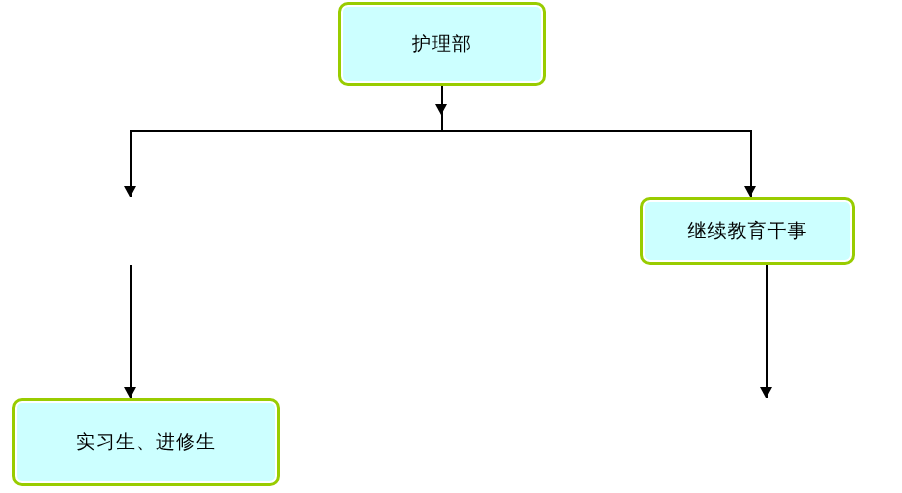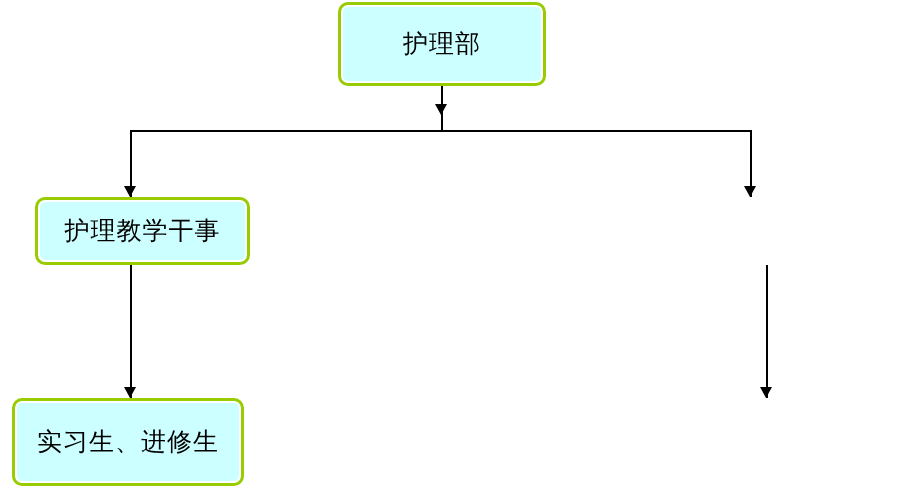--- a/index.html
+++ b/index.html
@@ -19,33 +19,33 @@
     position: absolute;
     box-sizing: border-box;
     background: #ccffff;
     border: 3px solid #99cc00;
     border-radius: 10px;
     box-shadow: 0 0 0 2px #ffffff inset;
     display: flex;
     align-items: center;
     justify-content: center;
     color: #000000;
-    font-size: 25px;
+    font-size: 19px;
     line-height: 1.2;
     letter-spacing: 1px;
     white-space: pre;
   }
   .node .label {
     display: block;
   }
   
   #node-top     { left: 338px; top: 2px;   width: 208px; height: 84px; }
   #node-left-1  { left: 35px;  top: 197px; width: 215px; height: 68px; }
   #node-right-1 { left: 640px; top: 197px; width: 215px; height: 68px; }
-  #node-left-2  { left: 12px;  top: 398px; width: 232px; height: 88px; }
+  #node-left-2  { left: 12px;  top: 398px; width: 268px; height: 88px; }
   #node-right-2 { left: 622px; top: 398px; width: 268px; height: 88px; }
 
   .line {
     position: absolute;
     background: #000000;
   }
   .vline { width: 2px; }
   .hline { height: 2px; }
 
   .arrow {
@@ -77,23 +77,23 @@
   <div class="line vline" style="left:130px; top:265px; height:133px;"></div>
   <div class="arrow" style="left:124px; top:387px;"></div>
 
   <div class="line vline" style="left:766px; top:265px; height:133px;"></div>
   <div class="arrow" style="left:760px; top:387px;"></div>
 
   <div class="node" id="node-top">
     <span class="label">护理部</span>
   </div>
 
-  <div class="node" id="node-left-1">
-    <span class="label">护理教学干事</span>
+
+  <div class="node" id="node-right-1">
+    <span class="label">继续教育干事</span>
   </div>
-
 
   <div class="node" id="node-left-2">
     <span class="label">实习生、进修生</span>
   </div>
 
 
 </div>
 
 </body></html>

